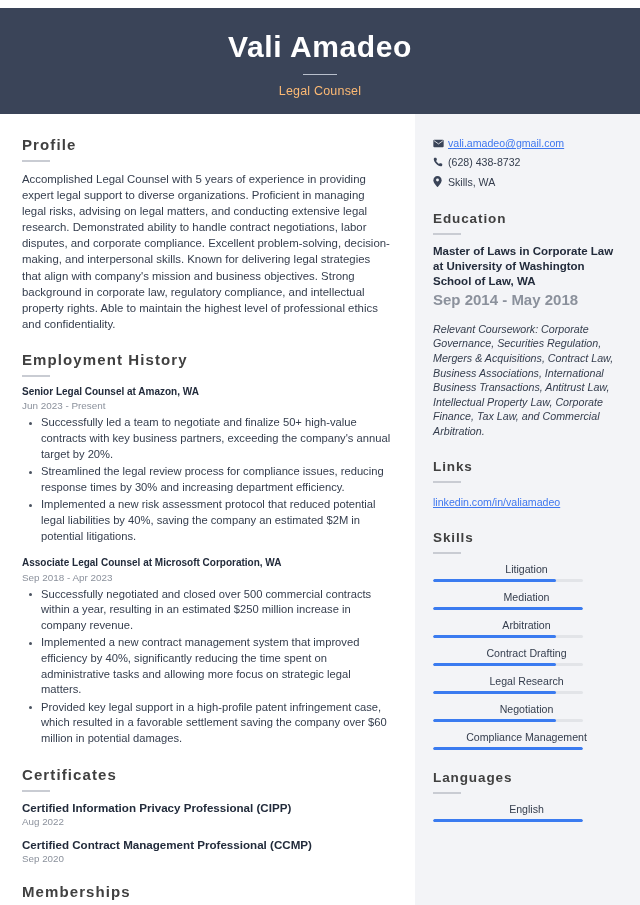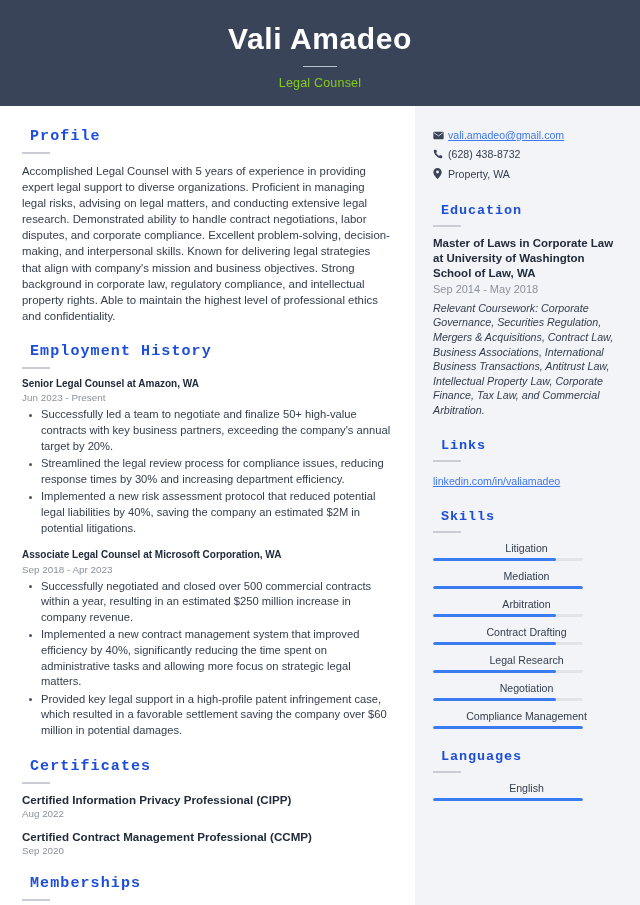--- a/index.html
+++ b/index.html
@@ -25,38 +25,39 @@
   .header {
     height: 106px;
     background: #3a4458;
     color: #ffffff;
     display: flex;
     flex-direction: column;
     align-items: center;
     justify-content: center;
     box-sizing: border-box;
     padding-top: 6px;
+    margin-top: 8px;
   }
   .header-name {
     font-size: 30px;
     font-weight: bold;
     letter-spacing: 0.6px;
     line-height: 1.1;
     margin: 0;
   }
   .header-rule {
     width: 34px;
     height: 1px;
     background: #b9c0cc;
     margin: 11px 0 9px 0;
   }
   .header-title {
     font-size: 12.5px;
     font-weight: normal;
-    color: #84cc16;
+    color: #fdba74;
     letter-spacing: 0.2px;
   }
 
   
   .body-cols {
     display: flex;
     height: 799px;
     align-items: stretch;
   }
   .col-main {
@@ -69,24 +70,23 @@
     width: 225px;
     box-sizing: border-box;
     padding: 22px 20px 0 18px;
     background: #f3f4f7;
   }
 
   
   .sec-title {
     font-size: 15px;
     font-weight: bold;
-    color: #1d4ed8;
+    color: #404040;
     letter-spacing: 1.1px;
-    margin: 0 0 7px 8px;
-    font-family: Liberation Mono, monospace;
+    margin: 0 0 7px 0;
   }
   .sec-title.small {
     font-size: 13.5px;
     letter-spacing: 0.9px;
   }
   .sec-rule {
     width: 28px;
     height: 2px;
     background: #c9ccd3;
     margin-bottom: 9px;
@@ -179,23 +179,24 @@
 
   
   .edu-degree {
     font-size: 11.5px;
     font-weight: bold;
     color: #222b3b;
     line-height: 15px;
     margin: 0 0 2px 0;
   }
   .edu-date {
-    font-size: 11px;
+    font-size: 15px;
     color: #8b919c;
-    margin: 0 0 6px 0;
+    margin: 0 0 14px 0;
+    font-weight: bold;
   }
   .edu-desc {
     font-size: 10.7px;
     line-height: 14.6px;
     color: #343d4d;
     margin: 0;
     font-style: italic;
   }
 
   
@@ -310,21 +311,21 @@
           <span class="contact-text">(628) 438-8732</span>
         </div>
 
         <div class="contact-row">
           <span class="contact-icon">
             <svg width="9" height="11" viewBox="0 0 12 16">
               <path d="M6 0 C2.7 0 0 2.7 0 6 C0 10.5 6 16 6 16 C6 16 12 10.5 12 6 C12 2.7 9.3 0 6 0 Z" fill="#3a4458"></path>
               <circle cx="6" cy="5.8" r="2.1" fill="#f3f4f7"></circle>
             </svg>
           </span>
-          <span class="contact-text">Property, WA</span>
+          <span class="contact-text">Skills, WA</span>
         </div>
       </div>
 
       <div class="side-block">
         <div class="sec-title small">Education</div>
         <div class="sec-rule"></div>
         <div class="edu-degree">Master of Laws in Corporate Law at University of Washington School of Law, WA</div>
         <div class="edu-date">Sep 2014 - May 2018</div>
         <div class="edu-desc">Relevant Coursework: Corporate Governance, Securities Regulation, Mergers &amp; Acquisitions, Contract Law, Business Associations, International Business Transactions, Antitrust Law, Intellectual Property Law, Corporate Finance, Tax Law, and Commercial Arbitration.</div>
       </div>

